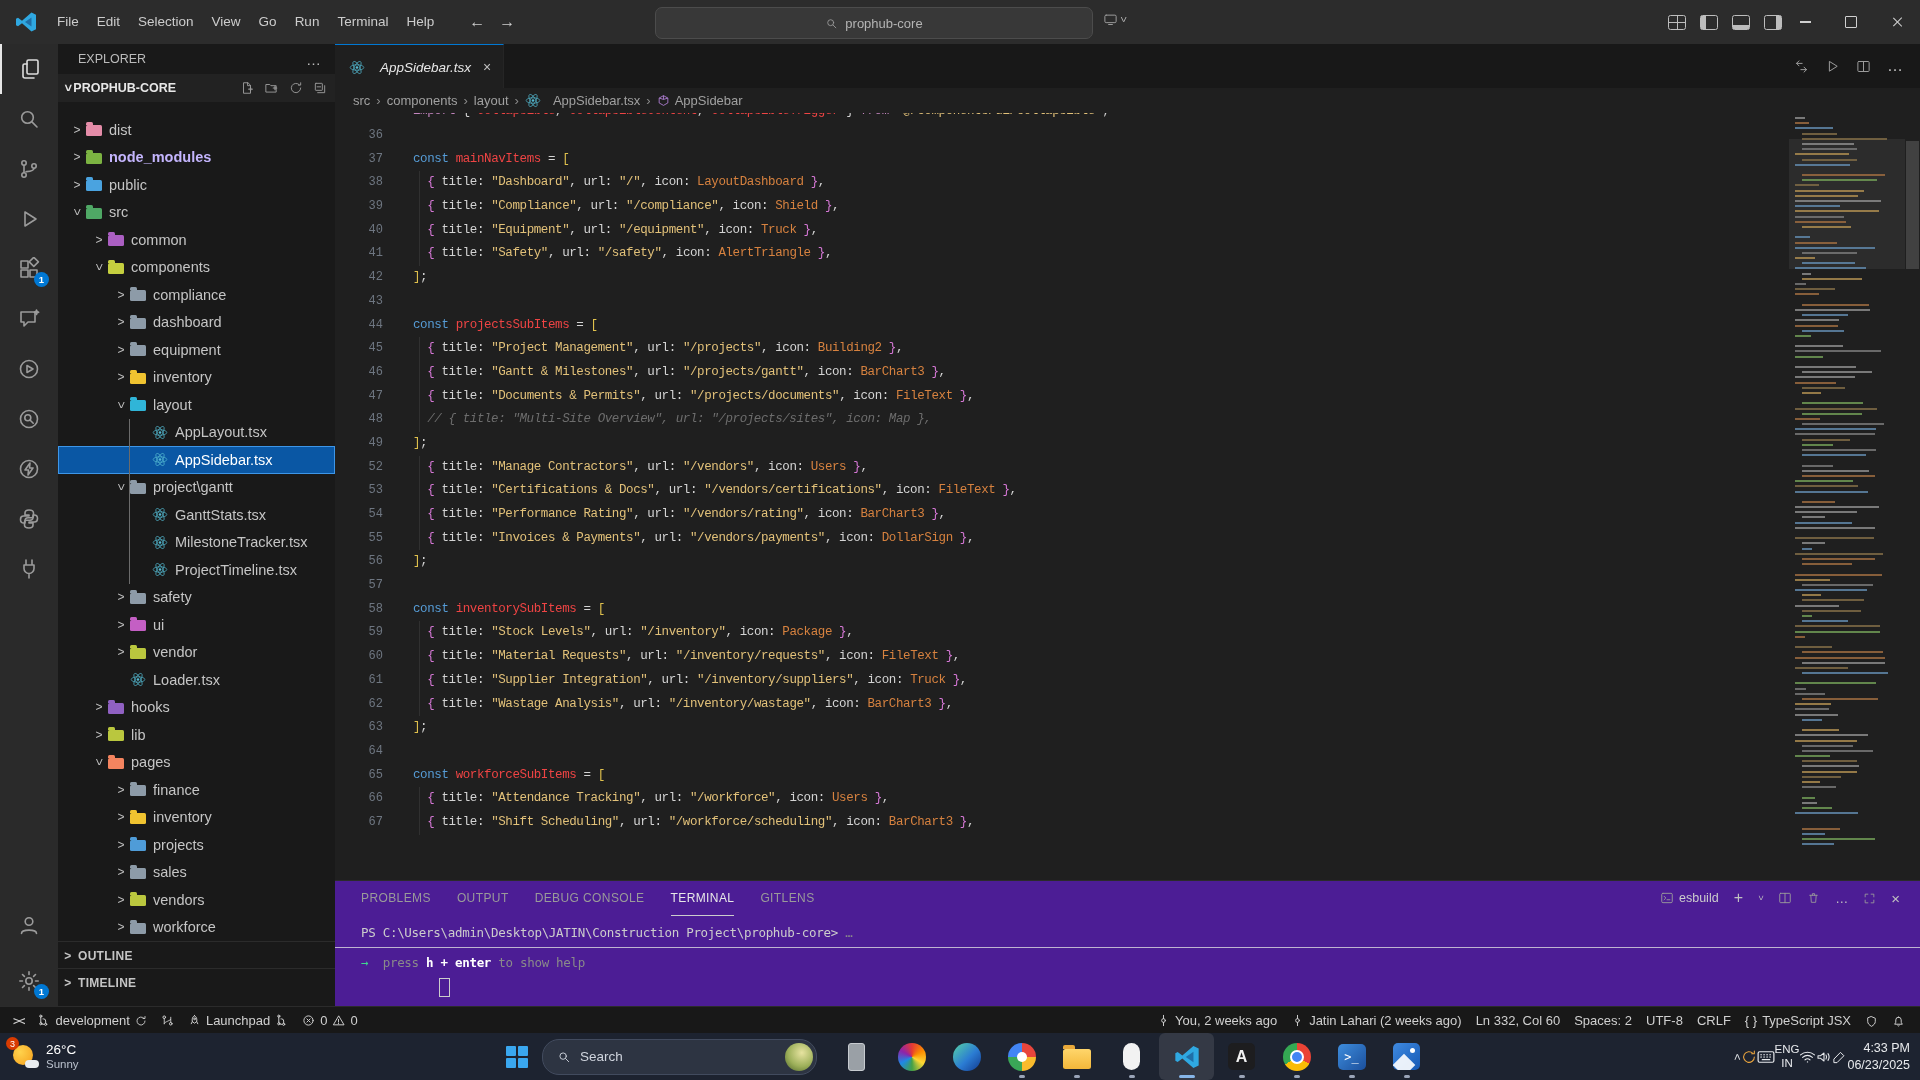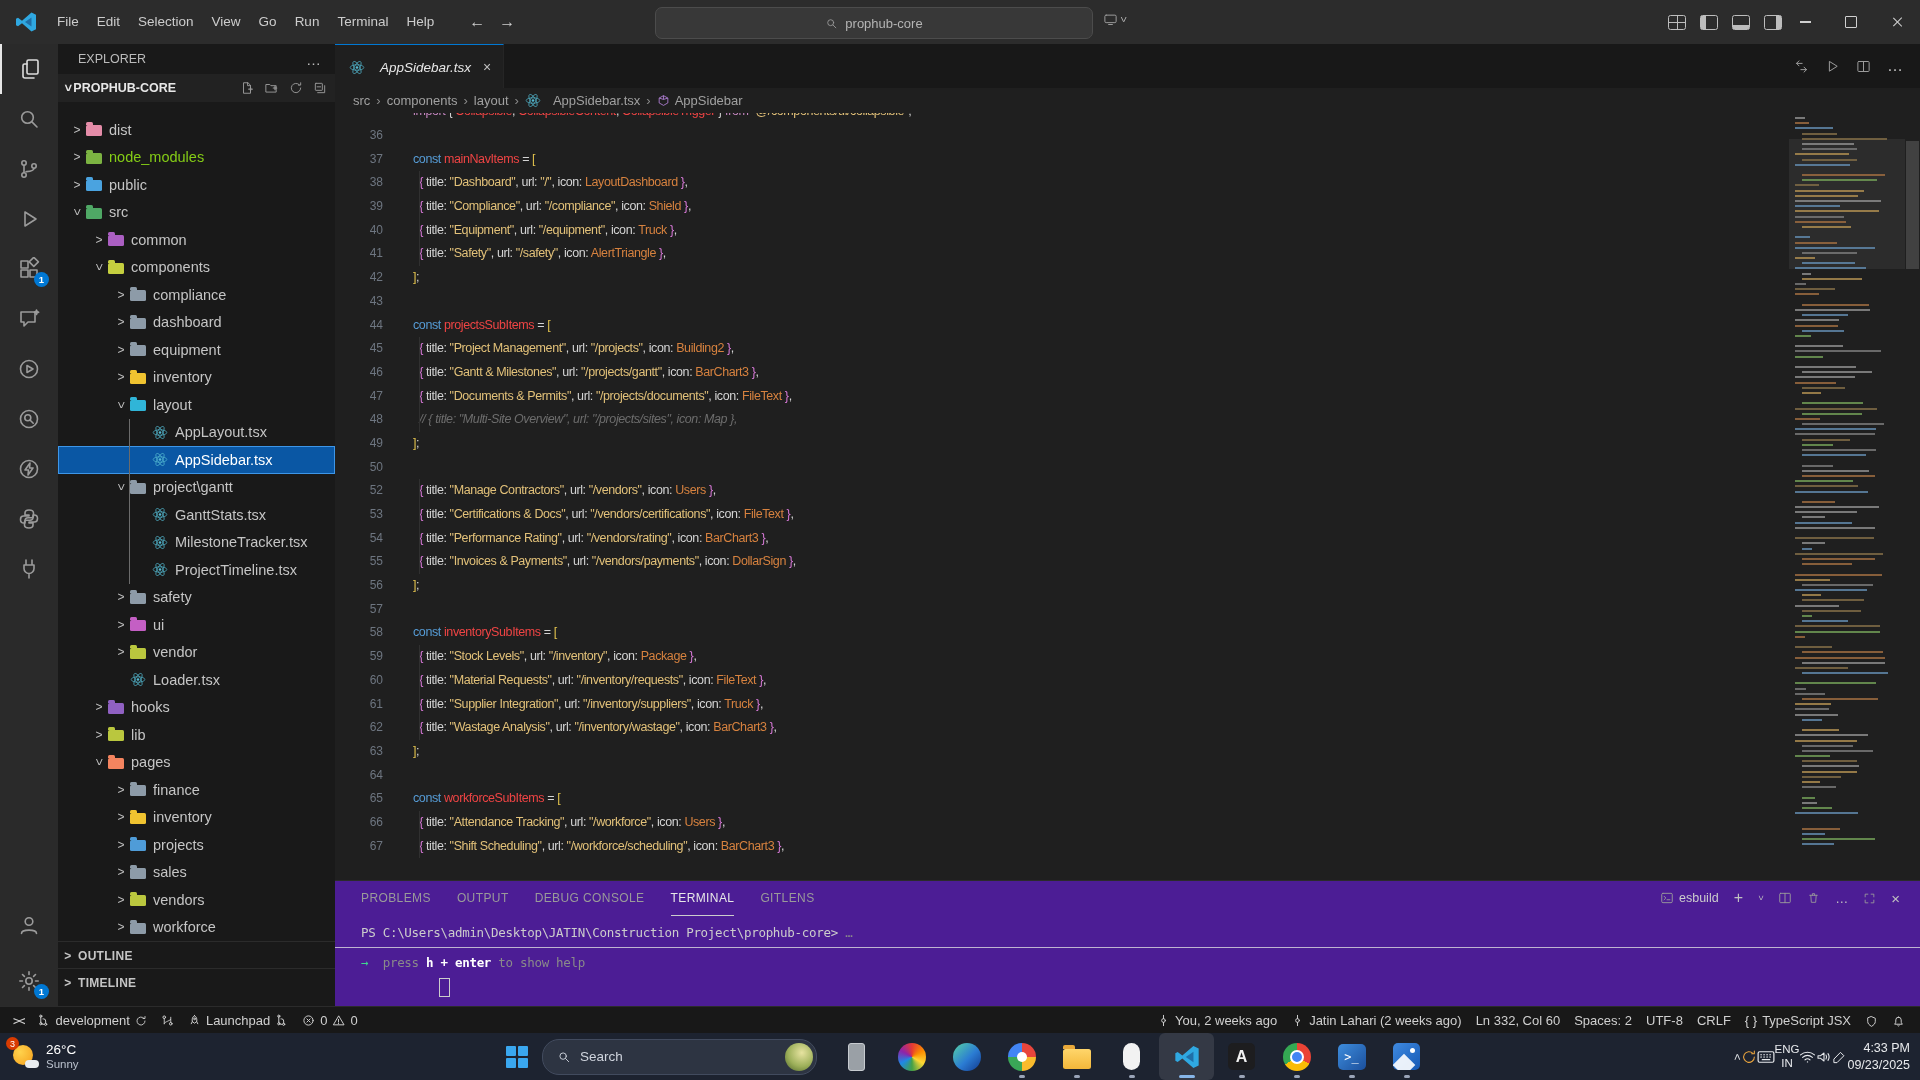--- a/index.html
+++ b/index.html
@@ -67,21 +67,21 @@
   .tab{height:44px;display:flex;align-items:center;gap:8px;padding:0 12px 0 14px;background:#1f1f1f;
     border-right:1px solid #252525;border-top:1px solid #0078d4;font-size:13.5px;color:#e7e7e7;font-style:italic}
   .tab-close{font-style:normal;color:#c0c0c0;font-size:14px;margin-left:4px}
   .tabstrip-actions{margin-left:auto;display:flex;align-items:center;gap:16px;padding-right:16px}
   #breadcrumb{position:absolute;left:0;top:44px;right:0;height:25px;display:flex;align-items:center;gap:6px;
     padding-left:18px;font-size:13px;color:#a0a0a0;background:#1f1f1f}
   .bc-sep{color:#8a8a8a;font-size:13px}
   .bc-item{display:flex;align-items:center;gap:5px}
   #editor-body{position:absolute;left:0;top:69px;right:0;height:767px;overflow:hidden}
   .code-row{position:relative;display:flex;height:23.7px;line-height:23.7px;
-    font-family:Liberation Sans, sans-serif;font-size:12.5px;letter-spacing:-0.4px;white-space:pre}
+    font-family:Liberation Mono, monospace;font-size:12.5px;letter-spacing:-0.4px;white-space:pre}
   .code-row.clip{height:11px;overflow:hidden}
   .gutter{flex:0 0 78px;text-align:right;padding-right:30px;box-sizing:border-box;color:#6e7681;font-size:12px;letter-spacing:0}
   .guide{position:absolute;left:84px;top:0;height:100%;width:1px;background:#303030}
   .kw{color:#569cd6}.vr{color:#ef4444}.st{color:#e2c179}.ic2{color:#d7823f}.br{color:#d678d6}
   .bk{color:#e0c14d}.t{color:#d4d4d4}.cm{color:#6d6d6d;font-style:italic}.pk{color:#c586c0}
   #minimap{position:absolute;right:15px;top:0;width:116px;height:767px;background:#1f1f1f}
   #minimap-slider{position:absolute;left:0;right:0;top:26px;height:130px;background:rgba(255,255,255,.06)}
   .mm-line{height:2px;margin-bottom:3.2px;opacity:.85}
   #vscroll{position:absolute;right:0;top:0;width:15px;height:767px}
   #vscroll .slider{position:absolute;left:1px;right:1px;top:28px;height:128px;background:rgba(121,121,121,.38)}
@@ -328,21 +328,21 @@
     </div>
     <div id="tree">
         <div class="trow" style="padding-left: 10px;">
           <span class="chev">&gt;</span>
           <span class="folder" style="background: rgb(228, 140, 168);"></span>
           <span>dist</span>
         </div>
         <div class="trow" style="padding-left: 10px;">
           <span class="chev">&gt;</span>
           <span class="folder" style="background: rgb(124, 179, 66);"></span>
-          <span style="color: #84cc16;">node_modules</span>
+          <span style="color: #c4b5fd; font-weight: bold;">node_modules</span>
         </div>
         <div class="trow" style="padding-left: 10px;">
           <span class="chev">&gt;</span>
           <span class="folder" style="background: rgb(74, 163, 224);"></span>
           <span>public</span>
         </div>
         <div class="trow" style="padding-left: 10px;">
           <span class="chev open">&gt;</span>
           <span class="folder" style="background: rgb(79, 168, 101);"></span>
           <span>src</span>
@@ -602,21 +602,20 @@
           <div class="code-row"><div class="gutter">40</div><span><span class="t">  </span><span class="br">{</span><span class="t"> title: </span><span class="st">"Equipment"</span><span class="t">, url: </span><span class="st">"/equipment"</span><span class="t">, icon: </span><span class="ic2">Truck</span><span class="br"> }</span><span class="t">,</span></span><span class="guide"></span></div>
           <div class="code-row"><div class="gutter">41</div><span><span class="t">  </span><span class="br">{</span><span class="t"> title: </span><span class="st">"Safety"</span><span class="t">, url: </span><span class="st">"/safety"</span><span class="t">, icon: </span><span class="ic2">AlertTriangle</span><span class="br"> }</span><span class="t">,</span></span><span class="guide"></span></div>
           <div class="code-row"><div class="gutter">42</div><span><span class="bk">]</span><span class="t">;</span></span></div>
           <div class="code-row"><div class="gutter">43</div><span></span></div>
           <div class="code-row"><div class="gutter">44</div><span><span class="kw">const</span><span class="t"> </span><span class="vr">projectsSubItems</span><span class="t"> = </span><span class="bk">[</span></span></div>
           <div class="code-row"><div class="gutter">45</div><span><span class="t">  </span><span class="br">{</span><span class="t"> title: </span><span class="st">"Project Management"</span><span class="t">, url: </span><span class="st">"/projects"</span><span class="t">, icon: </span><span class="ic2">Building2</span><span class="br"> }</span><span class="t">,</span></span><span class="guide"></span></div>
           <div class="code-row"><div class="gutter">46</div><span><span class="t">  </span><span class="br">{</span><span class="t"> title: </span><span class="st">"Gantt &amp; Milestones"</span><span class="t">, url: </span><span class="st">"/projects/gantt"</span><span class="t">, icon: </span><span class="ic2">BarChart3</span><span class="br"> }</span><span class="t">,</span></span><span class="guide"></span></div>
           <div class="code-row"><div class="gutter">47</div><span><span class="t">  </span><span class="br">{</span><span class="t"> title: </span><span class="st">"Documents &amp; Permits"</span><span class="t">, url: </span><span class="st">"/projects/documents"</span><span class="t">, icon: </span><span class="ic2">FileText</span><span class="br"> }</span><span class="t">,</span></span><span class="guide"></span></div>
           <div class="code-row"><div class="gutter">48</div><span><span class="t">  </span><span class="cm">// { title: "Multi-Site Overview", url: "/projects/sites", icon: Map },</span></span><span class="guide"></span></div>
           <div class="code-row"><div class="gutter">49</div><span><span class="bk">]</span><span class="t">;</span></span></div>
-          <div class="code-row"><div class="gutter">50</div><span></span></div>
           <div class="code-row"><div class="gutter">52</div><span><span class="t">  </span><span class="br">{</span><span class="t"> title: </span><span class="st">"Manage Contractors"</span><span class="t">, url: </span><span class="st">"/vendors"</span><span class="t">, icon: </span><span class="ic2">Users</span><span class="br"> }</span><span class="t">,</span></span><span class="guide"></span></div>
           <div class="code-row"><div class="gutter">53</div><span><span class="t">  </span><span class="br">{</span><span class="t"> title: </span><span class="st">"Certifications &amp; Docs"</span><span class="t">, url: </span><span class="st">"/vendors/certifications"</span><span class="t">, icon: </span><span class="ic2">FileText</span><span class="br"> }</span><span class="t">,</span></span><span class="guide"></span></div>
           <div class="code-row"><div class="gutter">54</div><span><span class="t">  </span><span class="br">{</span><span class="t"> title: </span><span class="st">"Performance Rating"</span><span class="t">, url: </span><span class="st">"/vendors/rating"</span><span class="t">, icon: </span><span class="ic2">BarChart3</span><span class="br"> }</span><span class="t">,</span></span><span class="guide"></span></div>
           <div class="code-row"><div class="gutter">55</div><span><span class="t">  </span><span class="br">{</span><span class="t"> title: </span><span class="st">"Invoices &amp; Payments"</span><span class="t">, url: </span><span class="st">"/vendors/payments"</span><span class="t">, icon: </span><span class="ic2">DollarSign</span><span class="br"> }</span><span class="t">,</span></span><span class="guide"></span></div>
           <div class="code-row"><div class="gutter">56</div><span><span class="bk">]</span><span class="t">;</span></span></div>
           <div class="code-row"><div class="gutter">57</div><span></span></div>
           <div class="code-row"><div class="gutter">58</div><span><span class="kw">const</span><span class="t"> </span><span class="vr">inventorySubItems</span><span class="t"> = </span><span class="bk">[</span></span></div>
           <div class="code-row"><div class="gutter">59</div><span><span class="t">  </span><span class="br">{</span><span class="t"> title: </span><span class="st">"Stock Levels"</span><span class="t">, url: </span><span class="st">"/inventory"</span><span class="t">, icon: </span><span class="ic2">Package</span><span class="br"> }</span><span class="t">,</span></span><span class="guide"></span></div>
           <div class="code-row"><div class="gutter">60</div><span><span class="t">  </span><span class="br">{</span><span class="t"> title: </span><span class="st">"Material Requests"</span><span class="t">, url: </span><span class="st">"/inventory/requests"</span><span class="t">, icon: </span><span class="ic2">FileText</span><span class="br"> }</span><span class="t">,</span></span><span class="guide"></span></div>
           <div class="code-row"><div class="gutter">61</div><span><span class="t">  </span><span class="br">{</span><span class="t"> title: </span><span class="st">"Supplier Integration"</span><span class="t">, url: </span><span class="st">"/inventory/suppliers"</span><span class="t">, icon: </span><span class="ic2">Truck</span><span class="br"> }</span><span class="t">,</span></span><span class="guide"></span></div>
@@ -1016,17 +1015,17 @@
         </svg>
       <svg width="16" height="14" viewBox="0 0 24 20" class="ico" style="stroke:#e8eaed">
           <path d="M3 8v4h4l5 4V4L7 8z"></path>
           <path d="M15 7a6 6 0 0 1 0 6M18 5a9 9 0 0 1 0 10"></path>
         </svg>
       <svg width="15" height="14" viewBox="0 0 24 20" class="ico" style="stroke:#e8eaed">
           <path d="M14 3l5 5L8 19H3v-5z"></path>
         </svg>
       <span class="clock">
         <div>4:33 PM</div>
-          <div>09/23/2025</div>
+          <div>06/23/2025</div>
       </span>
     </div>
   </div>
 </div>
 
 </body></html>

